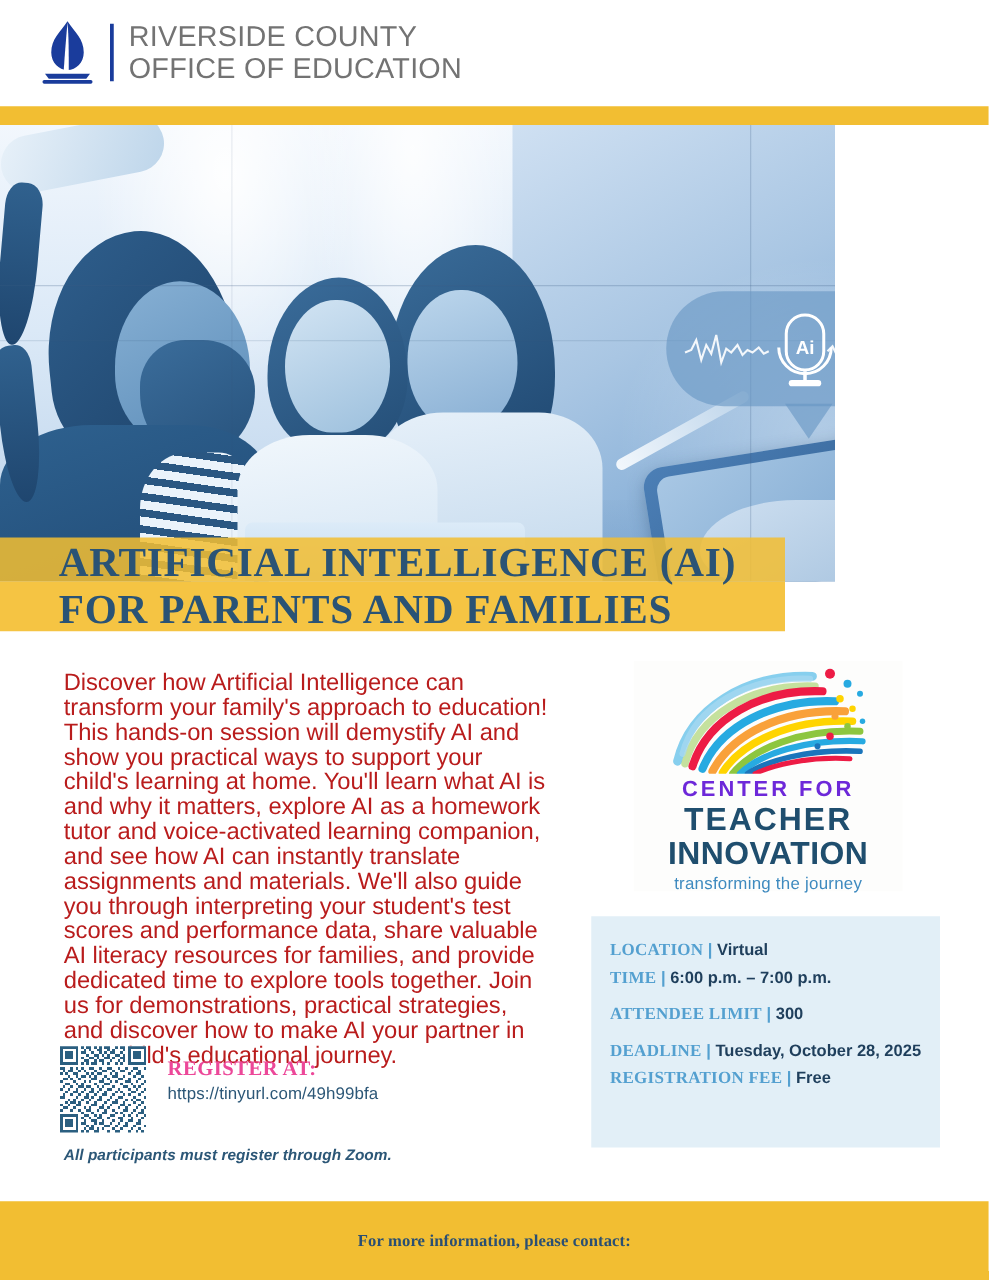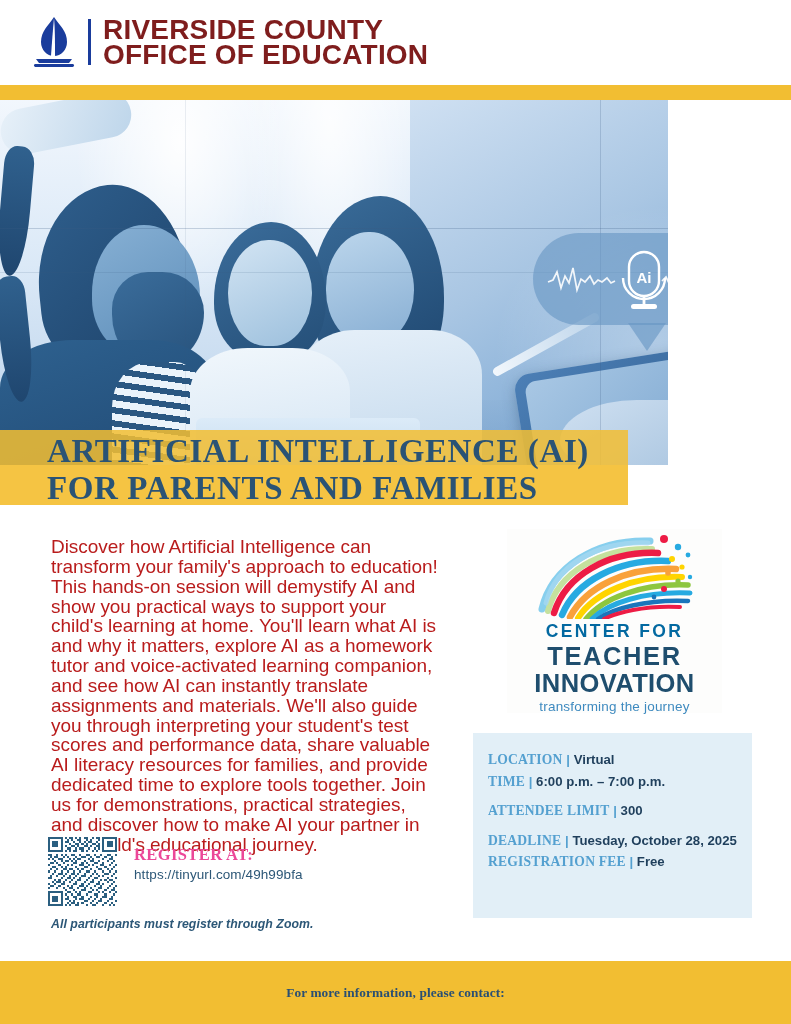--- a/index.html
+++ b/index.html
@@ -31,23 +31,23 @@
   }
   .rcoe-mark { width: 52px; height: 54px; flex: 0 0 auto; }
   .rcoe-rule {
     width: 3px;
     height: 46px;
     background: #1A3C9C;
     margin: 0 12px 0 8px;
     flex: 0 0 auto;
   }
   .rcoe-wordmark {
-    color: #7f1d1d;
-    font-weight: bold;
-    font-size: 28px;
+    color: #737373;
+    font-weight: normal;
+    font-size: 23px;
     line-height: 25px;
     letter-spacing: 0.2px;
     white-space: nowrap;
   }
 
   
   .gold-rule {
     position: absolute;
     left: 0; top: 85px;
     width: 791px; height: 15px;
@@ -260,21 +260,21 @@
   
   .cti-logo {
     position: absolute;
     left: 507px; top: 529px;
     width: 215px; height: 184px;
     background: #fdfdfc;
     text-align: center;
   }
   .cti-swoosh { margin: 4px auto 0; display: block; }
   .cti-center-for {
-    color: #0369a1;
+    color: #6d28d9;
     font-weight: bold;
     font-size: 17.5px;
     letter-spacing: 2.4px;
     margin-top: 2px;
   }
   .cti-teacher {
     color: #1F4E6E;
     font-weight: bold;
     font-size: 25.5px;
     letter-spacing: 1.6px;

